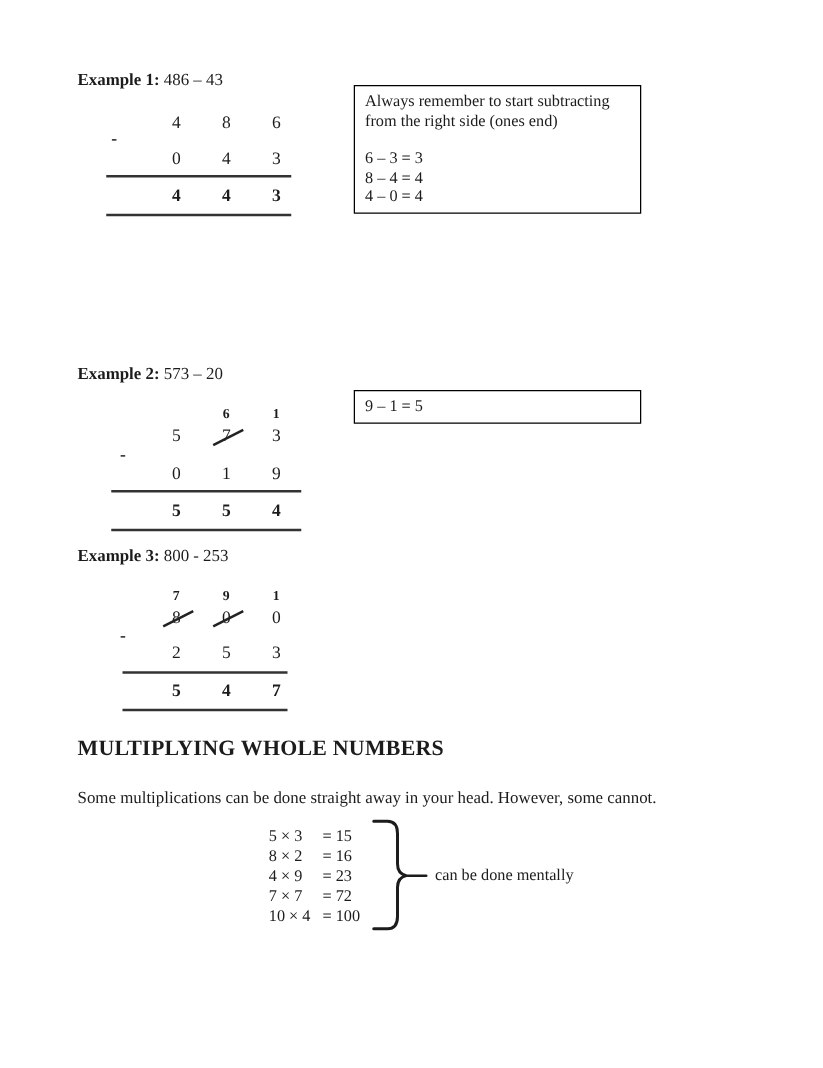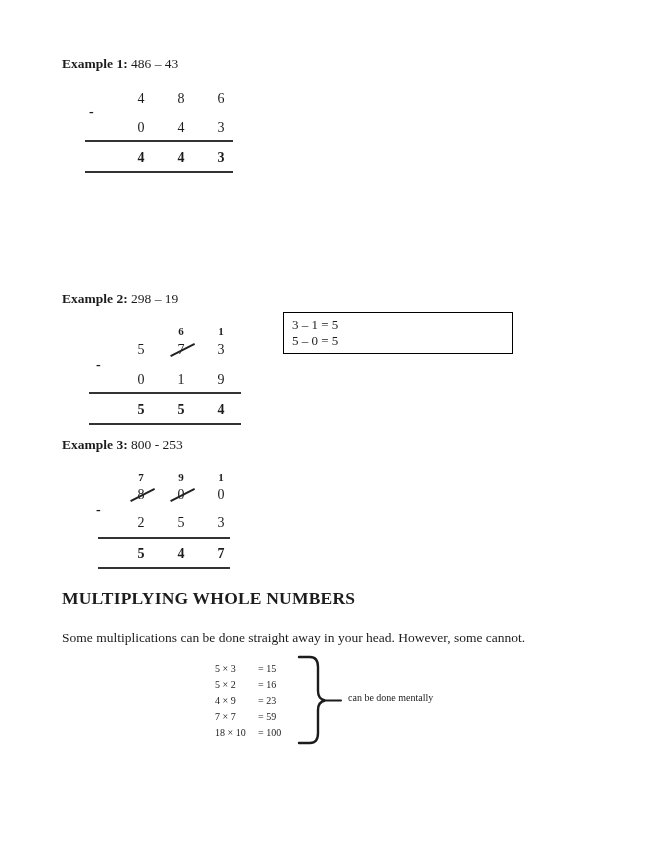--- a/index.html
+++ b/index.html
@@ -27,25 +27,25 @@
   .notebox{
     position:absolute;left:283px;width:213px;border:1px solid #000;
     padding:4px 7px 5px 8px;font-size:13px;line-height:15.5px;
   }
   .notebox .para{margin:0;}
   .notebox .gap{margin-bottom:14px;}
   .steps div{white-space:nowrap;}
   
   .bigheading{font-size:17.5px;font-weight:bold;letter-spacing:0.2px;white-space:nowrap;}
   .intro{font-size:13.5px;white-space:nowrap;}
-  .multtable{position:absolute;left:215px;top:661px;font-size:10px;line-height:16px;}
+  .multtable{position:absolute;left:215px;top:661px;font-size:13px;line-height:16px;}
   .mrow{display:flex;}
   .mexpr{display:inline-block;min-width:43px;white-space:nowrap;}
   .mres{white-space:nowrap;}
-  .bracelabel{font-size:10px;white-space:nowrap;}
+  .bracelabel{font-size:13px;white-space:nowrap;}
   .pagenum{font-size:12.5px;}
 </style>
 </head>
 <body>
 
 <div class="page">
 
   <div class="abs extitle" style="left:62px;top:56px;">
     <b>Example 1:</b>
     <span>486 – 43</span>
@@ -69,24 +69,32 @@
   <div class="sumline" style="left:85px;top:140px;width:148px;"></div>
   <div class="colmath" style="top:151px;">
     <div class="crow result">
       <span class="cell">4</span>
       <span class="cell">4</span>
       <span class="cell">3</span>
     </div>
   </div>
   <div class="sumline" style="left:85px;top:171px;width:148px;"></div>
 
+  <div class="notebox" style="top:68px;">
+    <p class="para gap">Always remember to start subtracting from the right side (ones end)</p>
+    <div class="steps">
+      <div>6 – 3 = 3</div>
+      <div>8 – 4 = 4</div>
+      <div>4 – 0 = 4</div>
+    </div>
+  </div>
 
   <div class="abs extitle" style="left:62px;top:291px;">
     <b>Example 2:</b>
-    <span>298 – 19</span>
+    <span>573 – 20</span>
   </div>
 
   <div class="colmath" style="top:325px;">
     <div class="crow carry">
       <span class="cell"></span>
       <span class="cell">6</span>
       <span class="cell">1</span>
     </div>
   </div>
   <div class="colmath" style="top:343px;">
@@ -109,22 +117,21 @@
     <div class="crow result">
       <span class="cell">5</span>
       <span class="cell">5</span>
       <span class="cell">4</span>
     </div>
   </div>
   <div class="sumline" style="left:89px;top:423px;width:152px;"></div>
 
   <div class="notebox" style="top:312px;">
     <div class="steps">
-      <div>3 – 1 = 5</div>
-      <div>5 – 0 = 5</div>
+      <div>9 – 1 = 5</div>
     </div>
   </div>
 
   <div class="abs extitle" style="left:62px;top:437px;">
     <b>Example 3:</b>
     <span>800 - 253</span>
   </div>
 
   <div class="colmath" style="top:471px;">
     <div class="crow carry">
@@ -160,33 +167,33 @@
 
   <div class="abs intro" style="left:62px;top:630px;">Some multiplications can be done straight away in your head. However, some cannot.</div>
   <div class="abs bigheading" style="left:62px;top:588px;">MULTIPLYING WHOLE NUMBERS</div>
 
   <div class="multtable">
     <div class="mrow">
       <span class="mexpr">5 × 3</span>
       <span class="mres">= 15</span>
     </div>
     <div class="mrow">
-      <span class="mexpr">5 × 2</span>
+      <span class="mexpr">8 × 2</span>
       <span class="mres">= 16</span>
     </div>
     <div class="mrow">
       <span class="mexpr">4 × 9</span>
       <span class="mres">= 23</span>
     </div>
     <div class="mrow">
       <span class="mexpr">7 × 7</span>
-      <span class="mres">= 59</span>
-    </div>
-    <div class="mrow">
-      <span class="mexpr">18 × 10</span>
+      <span class="mres">= 72</span>
+    </div>
+    <div class="mrow">
+      <span class="mexpr">10 × 4</span>
       <span class="mres">= 100</span>
     </div>
   </div>
 
   <svg class="abs" style="left:296px;top:654px;" width="50" height="92" viewBox="0 0 50 92">
     <path d="M3 3 H14 Q22 3 22 13 V37 Q22 45 29 46.5 Q22 48 22 56 V79 Q22 89 14 89 H3" fill="none" stroke="#1c1c1c" stroke-width="2.4" stroke-linecap="round"></path>
     <path d="M29 46.5 H45" fill="none" stroke="#1c1c1c" stroke-width="2" stroke-linecap="round"></path>
   </svg>
   <div class="abs bracelabel" style="left:348px;top:692px;">can be done mentally</div>
 

